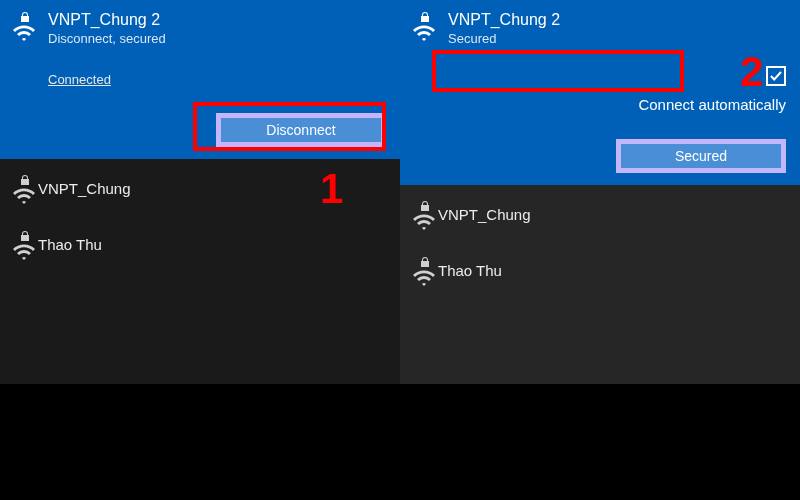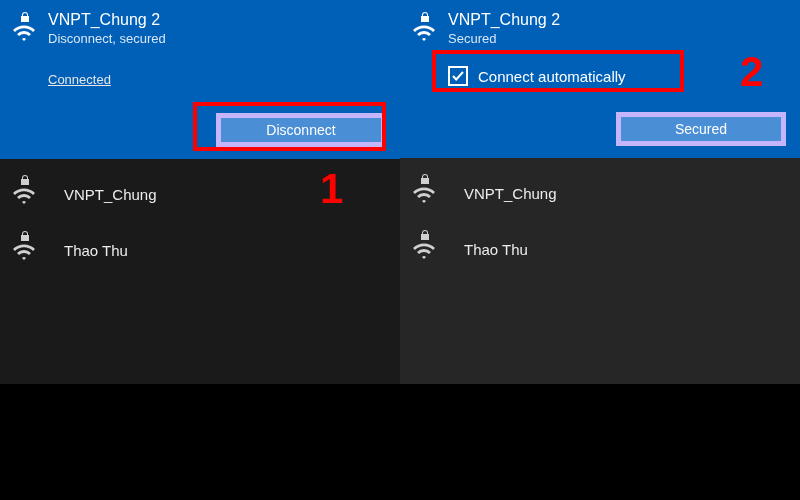--- a/index.html
+++ b/index.html
@@ -15,24 +15,24 @@
     width: 400px;
     height: 384px;
     background: #1a1a1a;
     position: relative;
     display: flex;
     flex-direction: column;
   }
   .panel.right { background: #262626; }
   .network {
     display: flex;
-    align-items: flex-end;
+    align-items: center;
     padding: 10px 14px 10px 10px;
     color: #e6e6e6;
-    gap: 26px;
+    gap: 0;
   }
   .selected-block {
     background: #0060b8;
     padding: 10px 14px 12px 10px;
     display: flex;
     flex-direction: column;
     gap: 8px;
     color: #fff;
   }
   .row { display: flex; gap: 10px; align-items: flex-start; }
@@ -70,24 +70,25 @@
     border: 5px solid #c4b5fd;
     color: #fff;
     font-size: 14px;
     display: flex;
     align-items: center;
     justify-content: center;
     cursor: pointer;
   }
   .checkbox-row {
     display: flex;
-    align-items: center;
+    align-items: flex-end;
     gap: 10px;
     margin-left: 38px;
     margin-top: 12px;
+    flex-direction: column;
   }
   .cbox {
     width: 20px;
     height: 20px;
     border: 2px solid #fff;
     display: flex;
     align-items: center;
     justify-content: center;
     cursor: pointer;
   }

